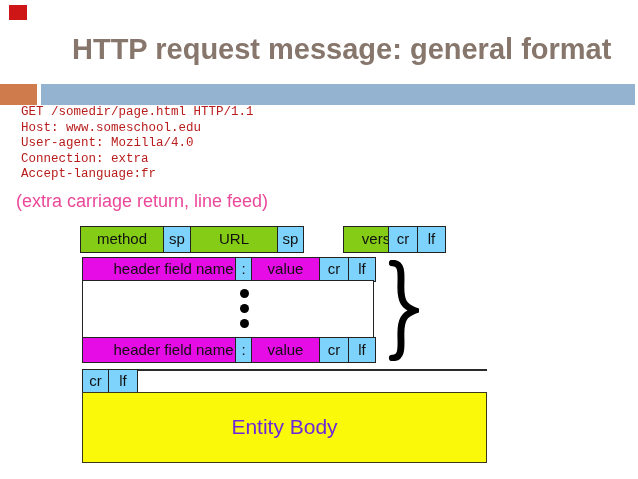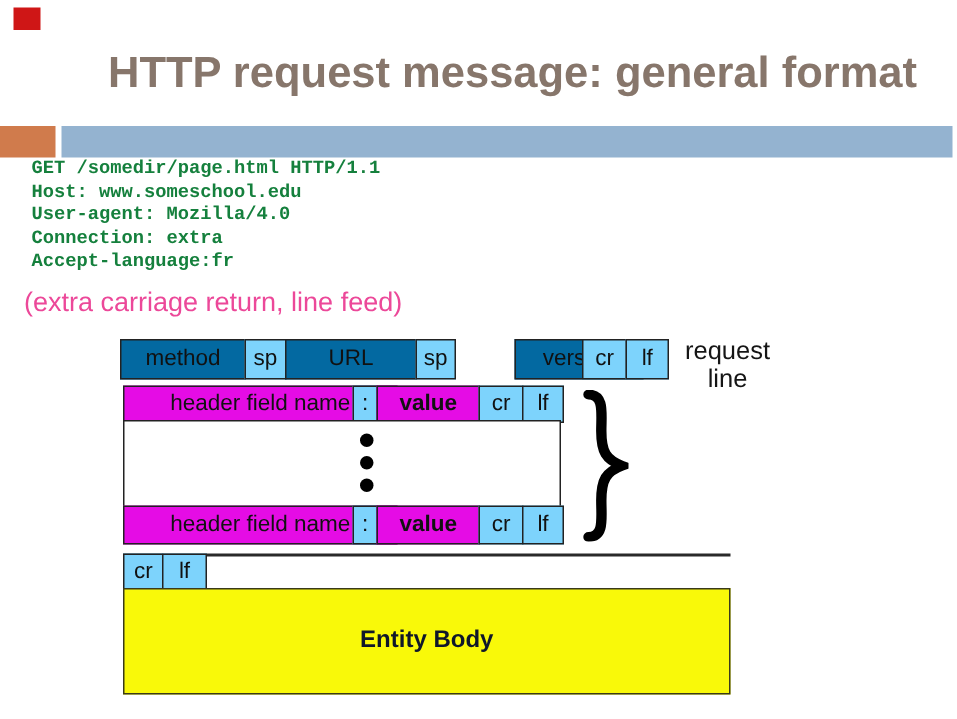--- a/index.html
+++ b/index.html
@@ -14,66 +14,66 @@
     position:absolute;left:48px;top:34px;width:560px;
     font-size:29px;line-height:31px;color:#87766b;font-weight:700;letter-spacing:0px;margin-left:24px;
   }
   
   .accent-orange{position:absolute;left:0;top:84px;width:37px;height:21px;background:#d07b4c;}
   .accent-blue{position:absolute;left:41px;top:84px;width:594px;height:21px;background:#94b3d0;}
   
   .code{position:absolute;left:21px;top:105px;}
   .code-line{
     font-family:"Liberation Mono","DejaVu Sans Mono",monospace;
-    font-size:12.5px;line-height:15.6px;font-weight:bold;color:#15803d;white-space:pre;
+    font-size:12.5px;line-height:15.6px;font-weight:normal;color:#b91c1c;white-space:pre;
   }
   
   .note{position:absolute;left:16px;top:191px;font-size:18px;color:#ec4899;}
   
   .cell{
     position:absolute;box-sizing:border-box;border:1.5px solid #222222;
     text-align:center;font-size:15px;color:#111111;overflow:hidden;
   }
-  .green{background:#0369a1;}
+  .green{background:#84cc16;}
   .magenta{background:#e50ce5;}
   .white{background:#7dd3fc;}
   
   .r1{top:226px;height:27px;line-height:24px;}
   .c-method{left:80px;width:84px;}
   .c-sp1{left:163px;width:28px;}
   .c-url{left:190px;width:88px;}
   .c-sp2{left:277px;width:27px;}
   .c-version{left:303px;width:86px;margin-left:40px;}
   .c-cr1{left:388px;width:30px;}
   .c-lf1{left:417px;width:29px;}
   
   .r2{top:257px;height:25px;line-height:22px;}
   .r3{top:337px;height:26px;line-height:23px;}
   .c-name{left:82px;width:183px;}
   .c-colon{left:235px;width:17px;}
-  .c-value{left:251px;width:69px;font-weight:bold;}
+  .c-value{left:251px;width:69px;}
   .c-crh{left:319px;width:30px;}
   .c-lfh{left:348px;width:28px;}
   
   .mid-box{
     position:absolute;box-sizing:border-box;left:82px;top:280px;width:292px;height:59px;
     background:#ffffff;border:1.5px solid #222222;
   }
   .dot{position:absolute;left:240px;width:9px;height:9px;border-radius:50%;background:#000;}
   .dot1{top:289px;}.dot2{top:304px;}.dot3{top:319px;}
   
   .r4-strip{position:absolute;left:82px;top:369px;width:405px;height:24px;border-top:2px solid #2a2a2a;box-sizing:border-box;}
   .r4{top:369px;height:24px;line-height:21px;}
   .c-cr4{left:82px;width:27px;}
   .c-lf4{left:108px;width:30px;}
   
   .entity{
     position:absolute;box-sizing:border-box;left:82px;top:392px;width:405px;height:71px;
     background:#f9f909;border:1.5px solid #3a3a1a;text-align:center;line-height:68px;
-    font-size:16px;color:#0f172a;font-weight:bold;
+    font-size:21px;color:#6d28d9;
   }
   
   .lbl{position:absolute;text-align:center;font-size:17px;color:#151515;}
   .lbl-request{left:445px;top:224px;width:80px;line-height:19px;}
   .lbl-header{left:408px;top:293px;width:80px;line-height:18.5px;}
   .brace{position:absolute;left:387px;top:260px;width:32px;height:101px;}
 </style>
 </head>
 <body>
 
@@ -97,24 +97,20 @@
   <div class="note">(extra carriage return, line feed)</div>
 
   <div class="cell green r1 c-method">method</div>
   <div class="cell white r1 c-sp1">sp</div>
   <div class="cell green r1 c-url">URL</div>
   <div class="cell white r1 c-sp2">sp</div>
   <div class="cell green r1 c-version">version</div>
   <div class="cell white r1 c-cr1">cr</div>
   <div class="cell white r1 c-lf1">lf</div>
 
-  <div class="lbl lbl-request">
-    <div>request</div>
-    <div>line</div>
-  </div>
 
   <div class="cell magenta r2 c-name">header field name</div>
   <div class="cell white r2 c-colon">:</div>
   <div class="cell magenta r2 c-value">value</div>
   <div class="cell white r2 c-crh">cr</div>
   <div class="cell white r2 c-lfh">lf</div>
 
   <div class="mid-box"></div>
   <div class="dot dot1"></div>
   <div class="dot dot2"></div>

